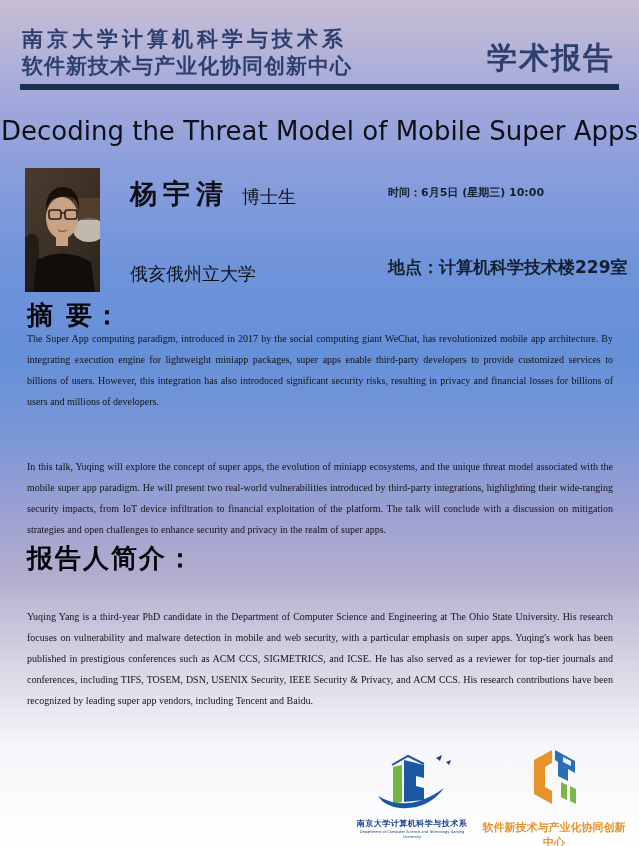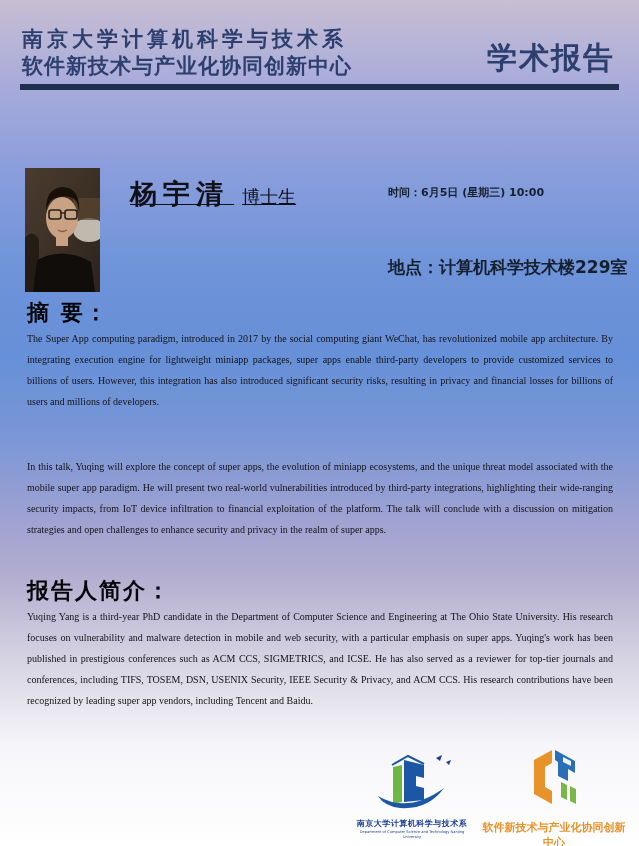--- a/index.html
+++ b/index.html
@@ -21,32 +21,32 @@
   .org-line2 { letter-spacing:1px; }
   .badge { position:absolute; right:4px; top:12px; font-weight:bold; font-size:30px; letter-spacing:2px;margin-left:40px; }
   .rule { position:absolute; left:20px; top:84px; width:599px; height:6px; background:#1e3050; }
 
   
   .talk-title { position:absolute; left:0; top:116px; width:639px; text-align:center;
     font-size:26px; color:#101018; font-weight:400; }
 
   
   .photo { position:absolute; left:25px; top:168px; width:75px; height:124px; display:block; }
-  .name-row { position:absolute; left:130px; top:176px; color:#101018;text-decoration:underline; }
+  .name-row { position:absolute; left:130px; top:176px; color:#101018; }
   .speaker-name { font-family:"DejaVu Serif","Liberation Serif",serif; font-weight:bold;
     font-size:27px; letter-spacing:6px; }
   .speaker-degree { font-size:18px; font-weight:500; margin-left:8px; }
   .affiliation { position:absolute; left:130px; top:262px; font-size:18px; font-weight:500; color:#101018; }
   .meta-time { position:absolute; left:388px; top:185px; font-size:11px; font-weight:600; color:#14202e; }
   .meta-loc  { position:absolute; left:388px; top:256px; font-size:17px; font-weight:600; color:#14202e; }
 
   
-  .sec-head { font-size:22px; font-weight:bold; color:#06060a; letter-spacing:2px; }
+  .sec-head { font-size:26px; font-weight:bold; color:#06060a; letter-spacing:2px; }
   .abstract-head { position:absolute; left:27px; top:298px; }
-  .bio-head { position:absolute; left:27px; top:576px;text-align:center; }
+  .bio-head { position:absolute; left:27px; top:541px;text-align:center; }
   .body-text { font-family:"Liberation Serif","DejaVu Serif",serif; font-size:10px;
     line-height:21px; color:#121218; text-align:justify; }
   .abstract-p1 { position:absolute; left:27px; top:328px; width:586px; }
   .abstract-p2 { position:absolute; left:27px; top:456px; width:586px; }
   .bio-text { position:absolute; left:27px; top:606px; width:586px; }
 
   
   .logo-block { position:absolute; text-align:center; }
   .logo-left { left:352px; top:752px; width:120px; }
   .logo-right { left:478px; top:748px; width:152px; }
@@ -61,20 +61,21 @@
 
   <div class="header">
     <div class="org-lines">
       <div class="org-line1">南京大学计算机科学与技术系</div>
       <div class="org-line2">软件新技术与产业化协同创新中心</div>
     </div>
     <div class="badge">学术报告</div>
   </div>
   <div class="rule"></div>
 
+  <div class="talk-title">Decoding the Threat Model of Mobile Super Apps</div>
 
   <svg class="photo" viewBox="0 0 75 124" aria-hidden="true">
     <defs>
       <linearGradient id="pbg" x1="0" y1="0" x2="1" y2="1">
         <stop offset="0" stop-color="#4a3b2e"></stop>
           <stop offset="0.6" stop-color="#3a2e24"></stop>
           <stop offset="1" stop-color="#2c231c"></stop>
       </linearGradient>
     </defs>
     <rect width="75" height="124" fill="url(#pbg)"></rect>
@@ -88,20 +89,21 @@
     <rect x="40" y="42" width="12" height="9" rx="2.5" fill="none" stroke="#23201d" stroke-width="1.6"></rect>
     <line x1="36" y1="45" x2="40" y2="45" stroke="#23201d" stroke-width="1.4"></line>
     <path d="M33,62 Q37,65 42,62" stroke="#8a5f46" stroke-width="1.4" fill="none"></path>
     <rect x="31" y="68" width="12" height="10" fill="#c9a183"></rect>
   </svg>
 
   <div class="name-row">
     <span class="speaker-name">杨宇清</span>
     <span class="speaker-degree">博士生</span>
   </div>
+  <div class="affiliation">俄亥俄州立大学</div>
   <div class="meta-time"><span>时间：</span><span>6月5日 (星期三) 10:00</span></div>
   <div class="meta-loc"><span>地点：</span><span>计算机科学技术楼229室</span></div>
 
   <div class="sec-head abstract-head">摘 要：</div>
   <p class="body-text abstract-p1">The Super App computing paradigm, introduced in 2017 by the social computing giant WeChat, has revolutionized mobile app architecture. By integrating execution engine for lightweight miniapp packages, super apps enable third-party developers to provide customized services to billions of users. However, this integration has also introduced significant security risks, resulting in privacy and financial losses for billions of users and millions of developers.</p>
   <p class="body-text abstract-p2">In this talk, Yuqing will explore the concept of super apps, the evolution of miniapp ecosystems, and the unique threat model associated with the mobile super app paradigm. He will present two real-world vulnerabilities introduced by third-party integrations, highlighting their wide-ranging security impacts, from IoT device infiltration to financial exploitation of the platform. The talk will conclude with a discussion on mitigation strategies and open challenges to enhance security and privacy in the realm of super apps.</p>
 
   <div class="sec-head bio-head">报告人简介：</div>
   <p class="body-text bio-text">Yuqing Yang is a third-year PhD candidate in the Department of Computer Science and Engineering at The Ohio State University. His research focuses on vulnerability and malware detection in mobile and web security, with a particular emphasis on super apps. Yuqing's work has been published in prestigious conferences such as ACM CCS, SIGMETRICS, and ICSE. He has also served as a reviewer for top-tier journals and conferences, including TIFS, TOSEM, DSN, USENIX Security, IEEE Security &amp; Privacy, and ACM CCS. His research contributions have been recognized by leading super app vendors, including Tencent and Baidu.</p>
 

